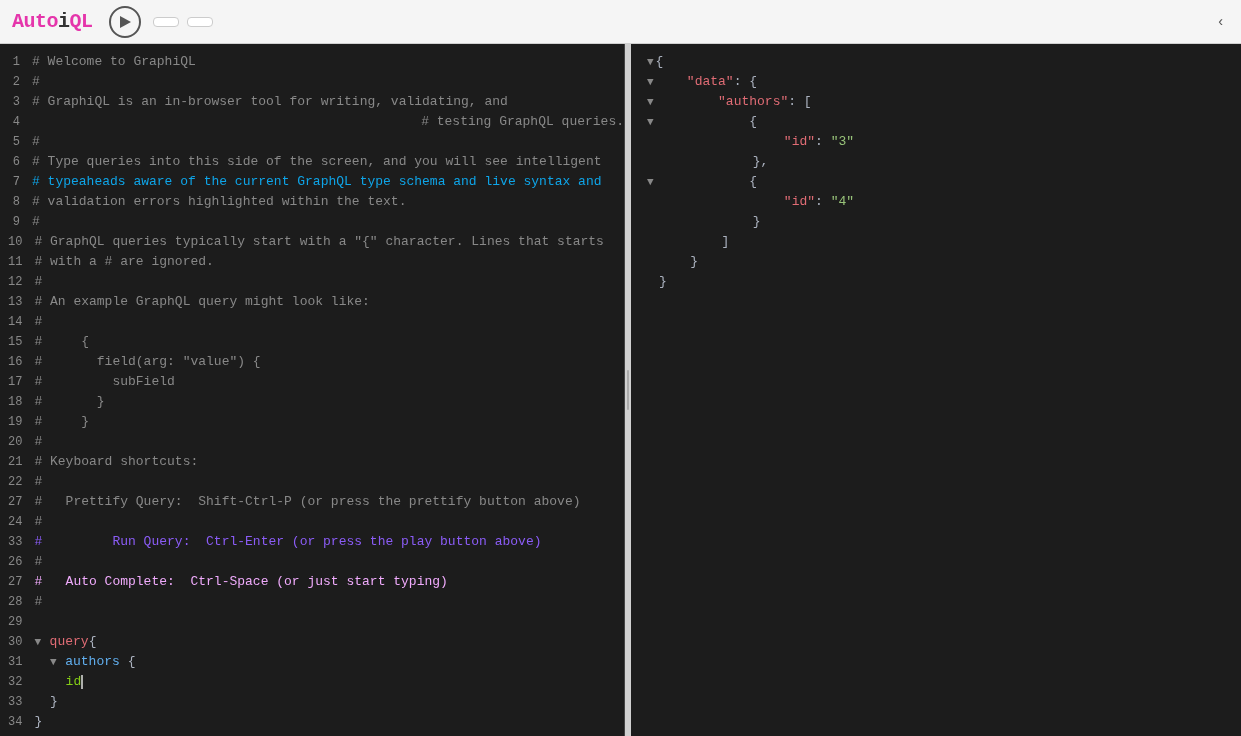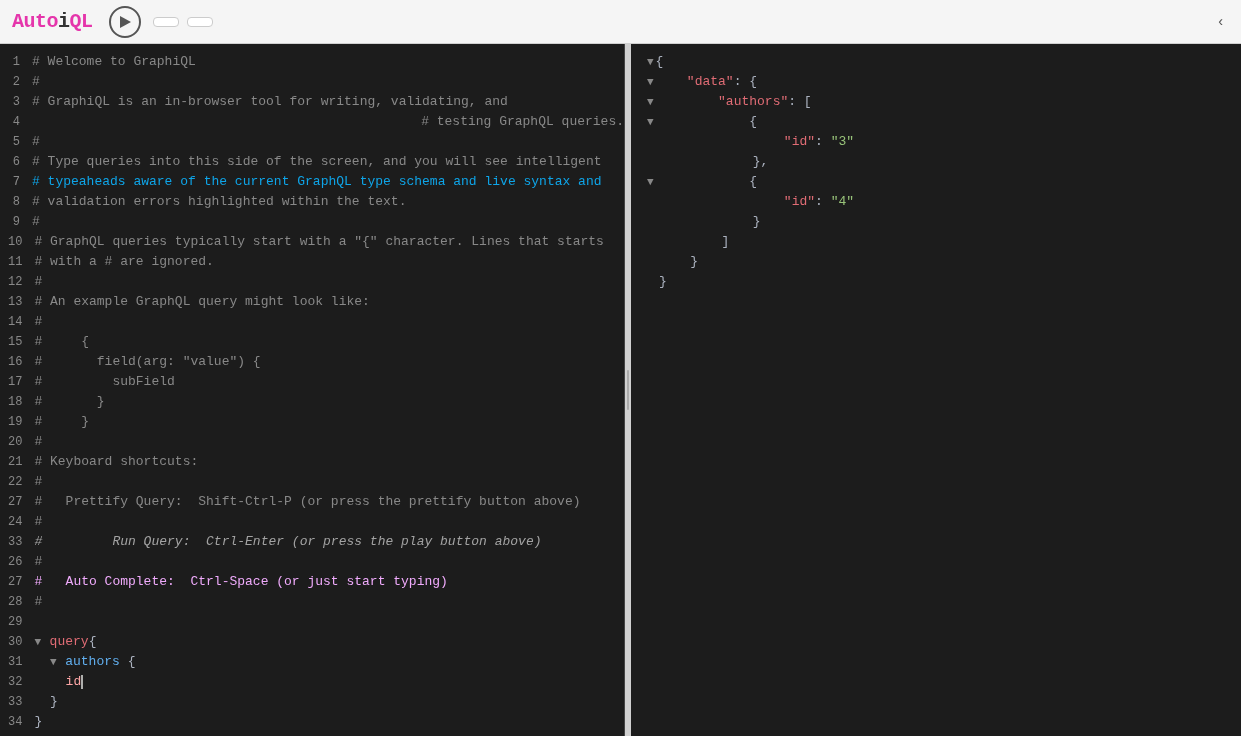--- a/index.html
+++ b/index.html
@@ -321,21 +321,21 @@
         <div class="line">
           <span class="line-number">27</span>
           <span class="line-content" style="color: rgb(136, 136, 136);">#   Prettify Query:  Shift-Ctrl-P (or press the prettify button above)</span>
         </div>
         <div class="line">
           <span class="line-number">24</span>
           <span class="line-content" style="color: rgb(136, 136, 136);">#</span>
         </div>
         <div class="line">
           <span class="line-number">33</span>
-          <span class="line-content" style="color: #a3a3a3; font-style: italic;">#         Run Query:  Ctrl-Enter (or press the play button above)</span>
+          <span class="line-content" style="color: #8b5cf6;">#         Run Query:  Ctrl-Enter (or press the play button above)</span>
         </div>
         <div class="line">
           <span class="line-number">26</span>
           <span class="line-content" style="color: rgb(136, 136, 136);">#</span>
         </div>
         <div class="line">
           <span class="line-number">27</span>
           <span class="line-content" style="color: #f0abfc;">#   Auto Complete:  Ctrl-Space (or just start typing)</span>
         </div>
         <div class="line">
@@ -349,21 +349,21 @@
         <div class="line">
           <span class="line-number">30</span>
           <span class="line-content"><span class="fold-arrow">▼ </span><span style="color: rgb(224, 108, 117);">query</span><span style="color: rgb(171, 178, 191);">{</span></span>
         </div>
         <div class="line">
           <span class="line-number">31</span>
           <span class="line-content">  <span class="fold-arrow">▼ </span><span style="color: rgb(97, 175, 239);">authors</span><span style="color: rgb(171, 178, 191);"> {</span></span>
         </div>
         <div class="line">
           <span class="line-number">32</span>
-          <span class="line-content"><span style="color: #fca5a5;">    id</span><span class="cursor"></span></span>
+          <span class="line-content"><span style="color: #84cc16;">    id</span><span class="cursor"></span></span>
         </div>
         <div class="line">
           <span class="line-number">33</span>
           <span class="line-content" style="color: rgb(171, 178, 191);">  }</span>
         </div>
         <div class="line">
           <span class="line-number">34</span>
           <span class="line-content" style="color: rgb(171, 178, 191);">}</span>
         </div>
         <div class="line">

